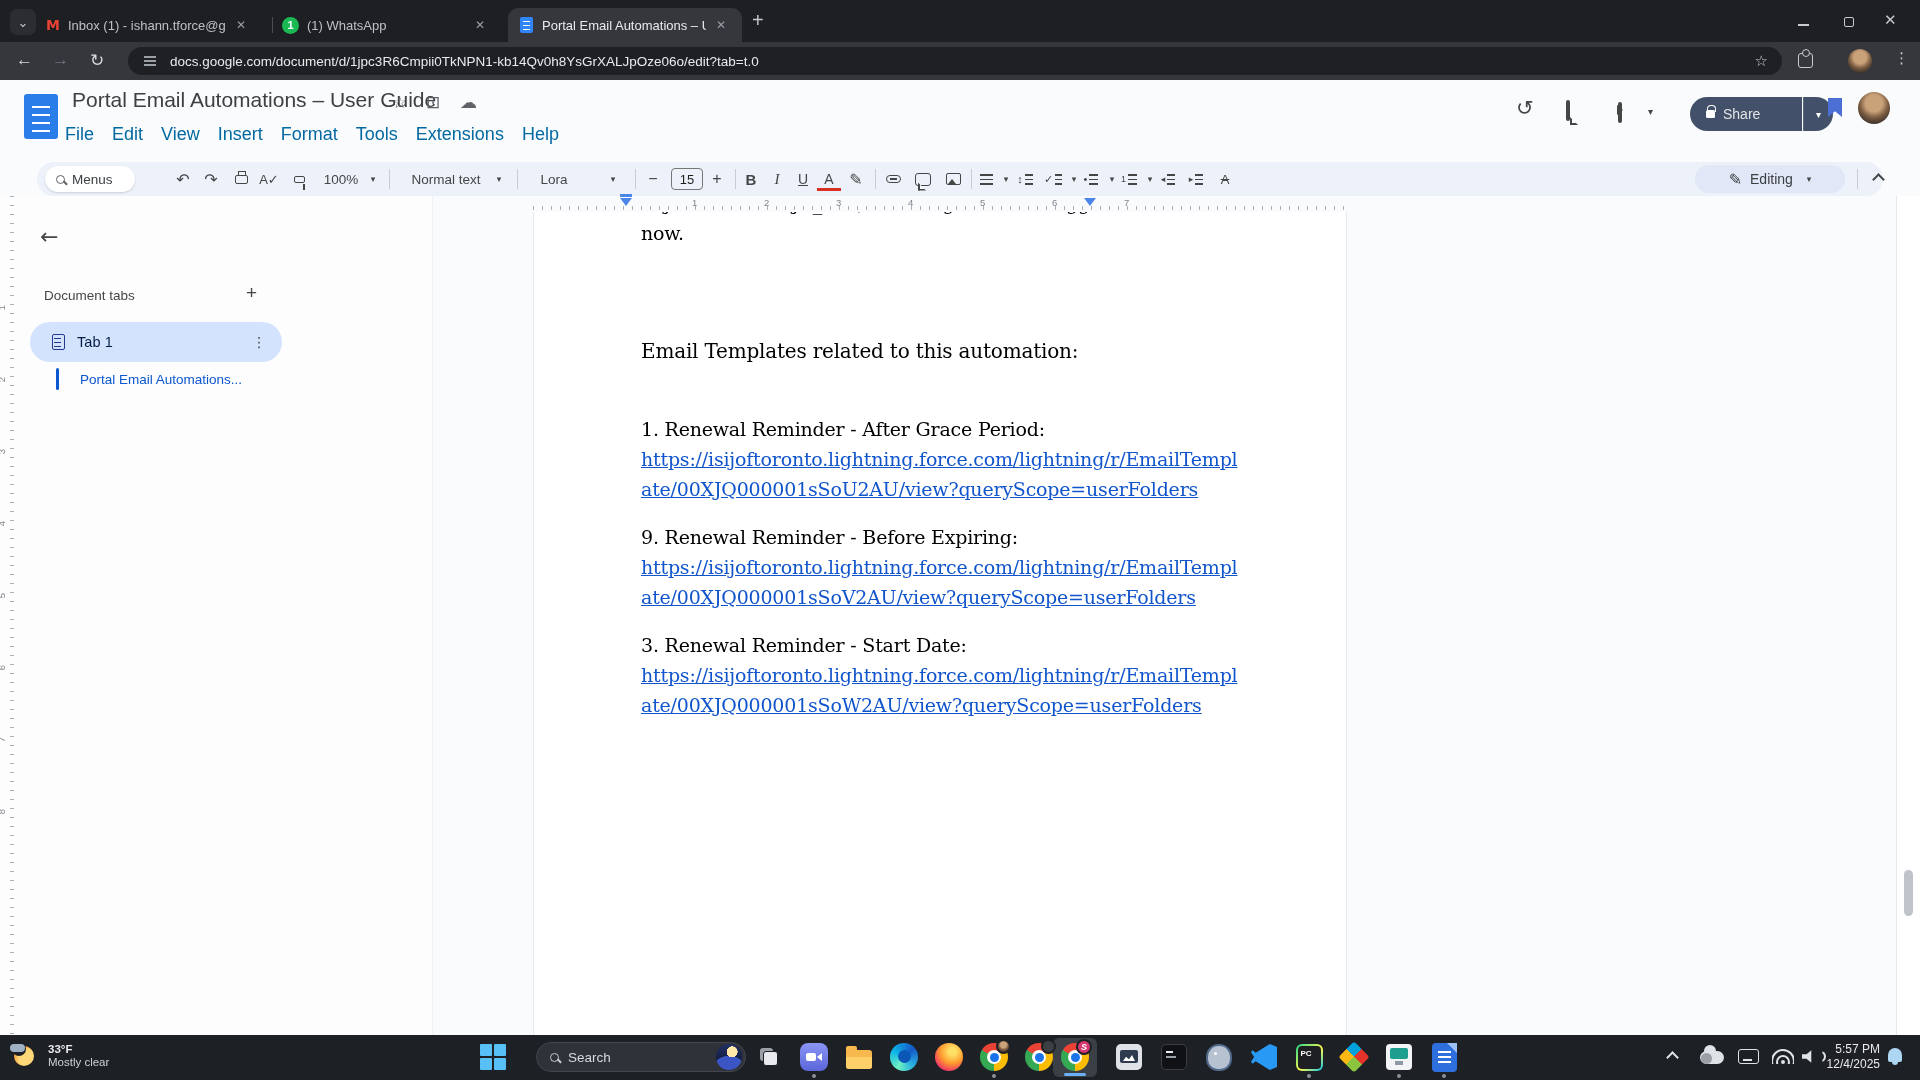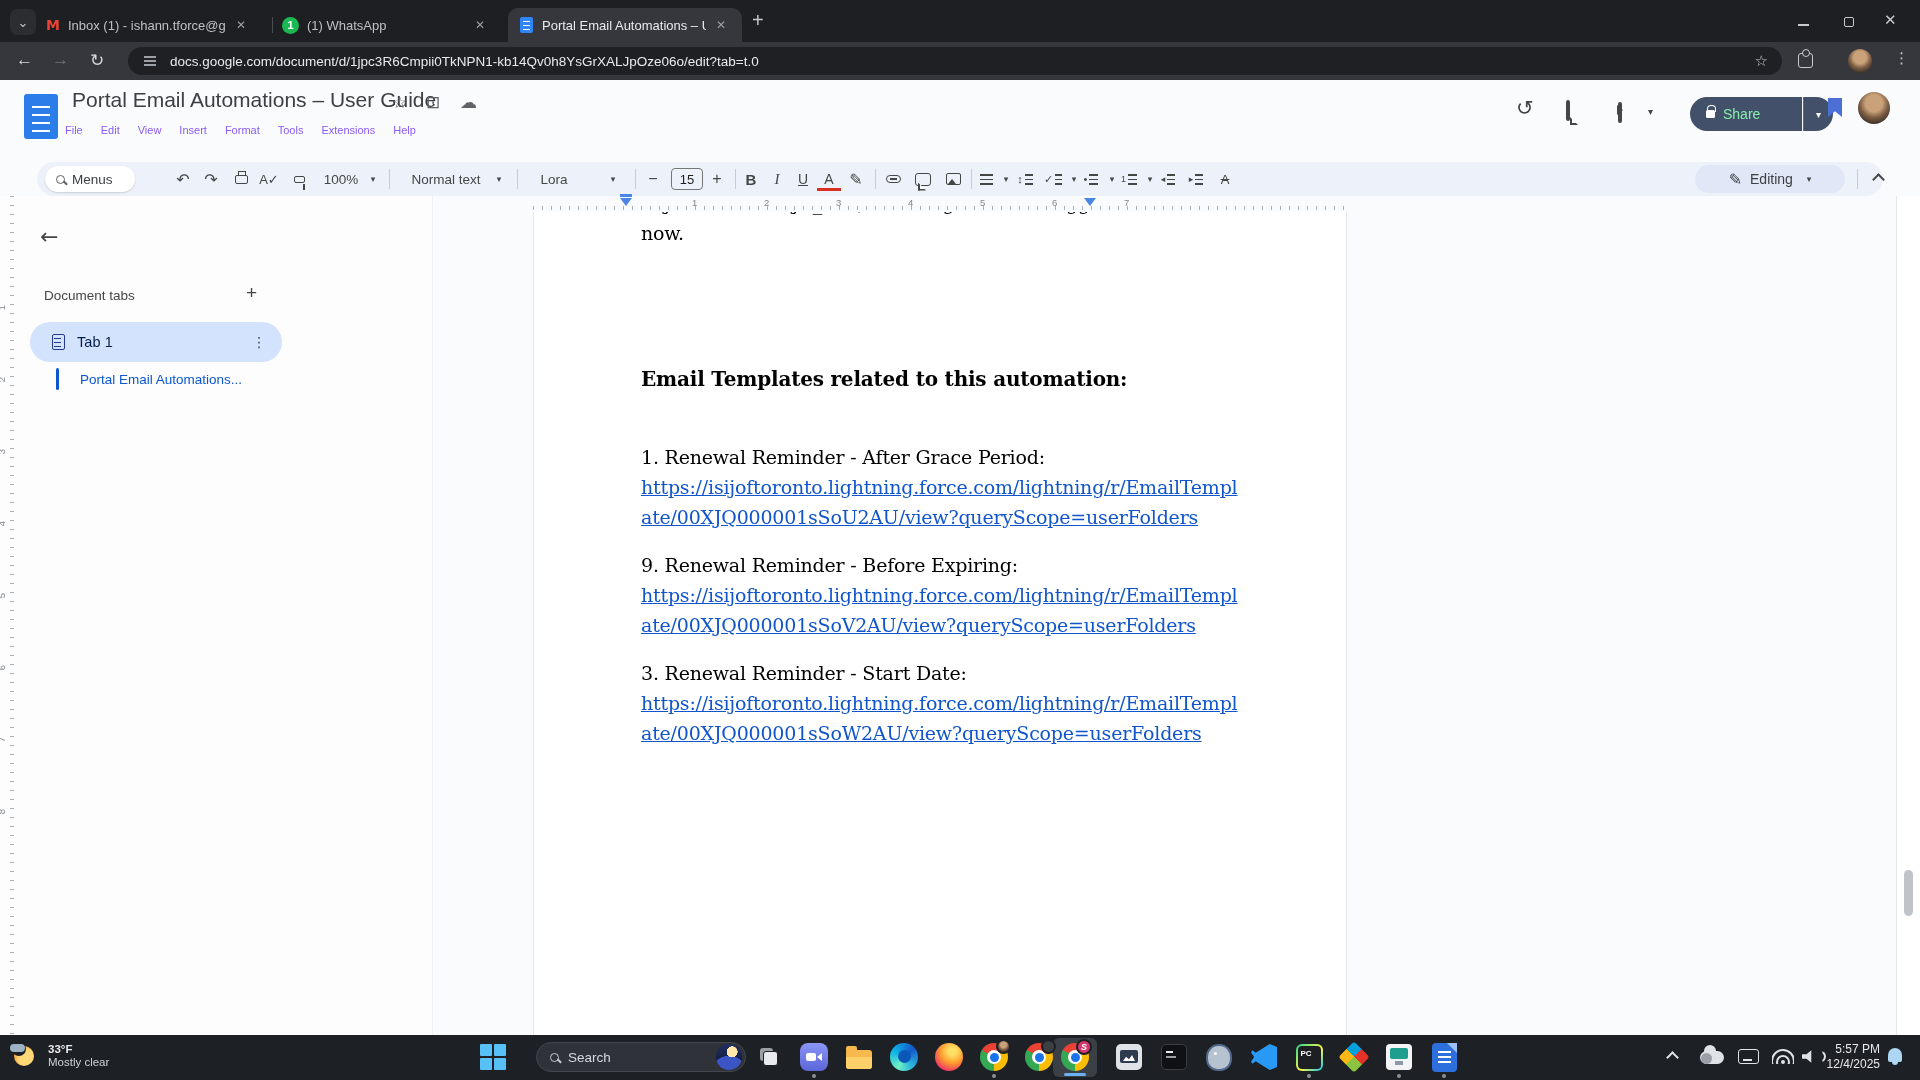--- a/index.html
+++ b/index.html
@@ -44,32 +44,32 @@
     background:radial-gradient(circle at 50% 35%,#caa27a 0 32%,#7a5b41 55%,#2e2a28 85%)}
   .dots3{position:absolute;left:1894px;top:7px;color:#c7cacf;font-size:15px;letter-spacing:0}
 
   
   .docsapp{position:absolute;left:0;top:80px;width:1652px;height:955px;background:#f9fbfd}
   .doclogo{position:absolute;left:24px;top:14px;width:34px;height:45px;background:#2b7de9;border-radius:3px;
     background-image:repeating-linear-gradient(#fff 0 2.5px,transparent 2.5px 8px);
     background-size:18px 28px;background-position:8px 12px;background-repeat:no-repeat}
   .doctitle{position:absolute;left:72px;top:8px;font-size:21px;color:#3c4043}
   .t-ic{position:absolute;top:12px;color:#5f6368;font-size:17px}
-  .menubar{position:absolute;left:56px;top:40px;display:flex;color:#8b5cf6;font-size:11px}
+  .menubar{position:absolute;left:56px;top:40px;display:flex;color:#0369a1;font-size:18px}
   .menubar span{padding:4px 9px;border-radius:5px}
   .hd-ic{position:absolute;top:22px;color:#444746}
   .ic-history{font-size:21px;font-family:"DejaVu Sans",sans-serif}
   .bubble{width:19px;height:15px;border:2px solid #444746;border-radius:3px;position:relative}
   .bubble::after{content:"";position:absolute;left:2px;bottom:-6px;width:6px;height:6px;
     background:#f9fbfd;border-left:2px solid #444746;border-bottom:2px solid #444746;
     clip-path:polygon(0 0,0 100%,100% 100%);}
   .cam{width:16px;height:13px;border:2px solid #444746;border-radius:3px;position:relative}
   .cam::after{content:"";position:absolute;right:-8px;top:1px;border:5px solid transparent;border-left:6px solid #444746}
   .sharebtn{position:absolute;left:1690px;top:17px;width:112px;height:34px;background:#43506a;border-radius:17px 0 0 17px;
-    display:flex;align-items:center;color:#86efac;font-size:14px}
+    display:flex;align-items:center;color:#e5e5e5;font-size:14px}
   .sharedrop{position:absolute;left:1803px;top:17px;width:30px;height:34px;background:#43506a;border-radius:0 17px 17px 0;
     color:#fff;font-size:10px;display:flex;align-items:center;justify-content:center;border-left:1px solid #5a6880}
   .lock{width:9px;height:8px;background:#fff;border-radius:1.5px;position:relative;margin:0 8px 0 16px}
   .lock::before{content:"";position:absolute;left:1px;top:-5px;width:7px;height:6px;border:1.6px solid #fff;
     border-bottom:none;border-radius:4px 4px 0 0}
   .bkmark{position:absolute;left:1828px;top:18px;width:14px;height:19px;background:#4c6fd6;
     clip-path:polygon(0 0,100% 0,100% 100%,50% 70%,0 100%)}
   .avatar-lg{position:absolute;left:1858px;top:12px;width:32px;height:32px;border-radius:50%;
     background:radial-gradient(circle at 50% 35%,#caa27a 0 32%,#7a5b41 55%,#2e2a28 85%)}
 
@@ -131,21 +131,21 @@
   .outline-bar{position:absolute;left:40px;top:172px;width:3px;height:22px;background:#0b57d0;border-radius:2px}
   .outline-label{position:absolute;left:64px;top:176px;font-size:13.5px;color:#0b57d0}
 
   
   .canvas{position:absolute;left:433px;top:116px;width:1463px;height:839px}
   .page{position:absolute;left:100px;top:0;width:814px;height:839px;background:#fff;
     border-left:1px solid #e4e7eb;border-right:1px solid #e4e7eb}
   .doctext{position:absolute;left:107px;top:0;font-family:"DejaVu Serif",serif;font-size:19px;color:#000;
     line-height:30px;white-space:nowrap;letter-spacing:-.2px}
   .dl-clip{margin-top:-8px}
-  .dhead{margin-top:116px;font-weight:bold;font-size:20px}
+  .dhead{margin-top:88px;font-weight:normal;font-size:20px}
   .ditem{margin-top:18px}
   .ditem.first{margin-top:48px}
   .dlink{color:#1155cc;text-decoration:underline}
 
   
   .scrollstrip{position:absolute;left:1896px;top:116px;width:24px;height:839px;background:#fff;border-left:1px solid #e6e8ec}
   .thumb{position:absolute;left:7px;top:674px;width:9px;height:46px;background:#c0c4ca;border-radius:5px}
   .collarrow{position:absolute;left:5px;top:878px;color:#80868b;font-size:17px}
 
   

